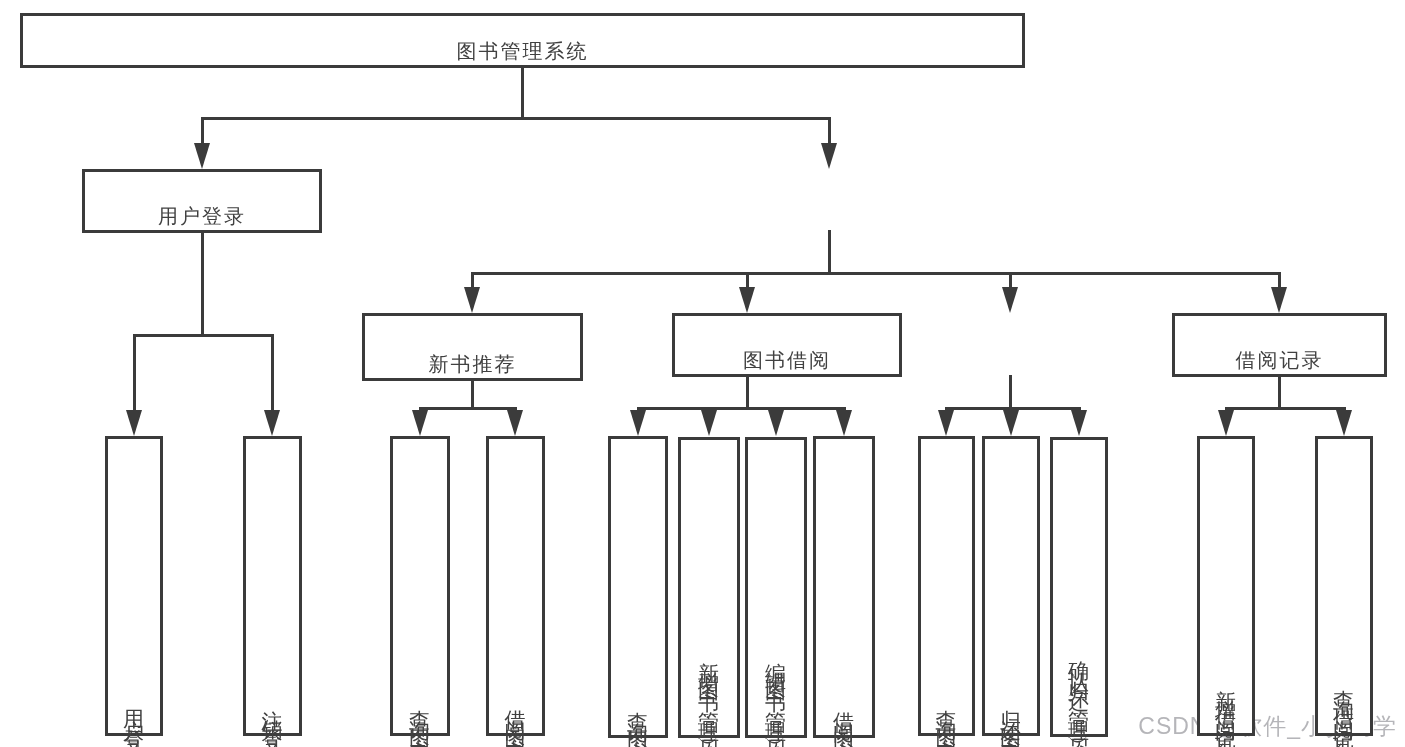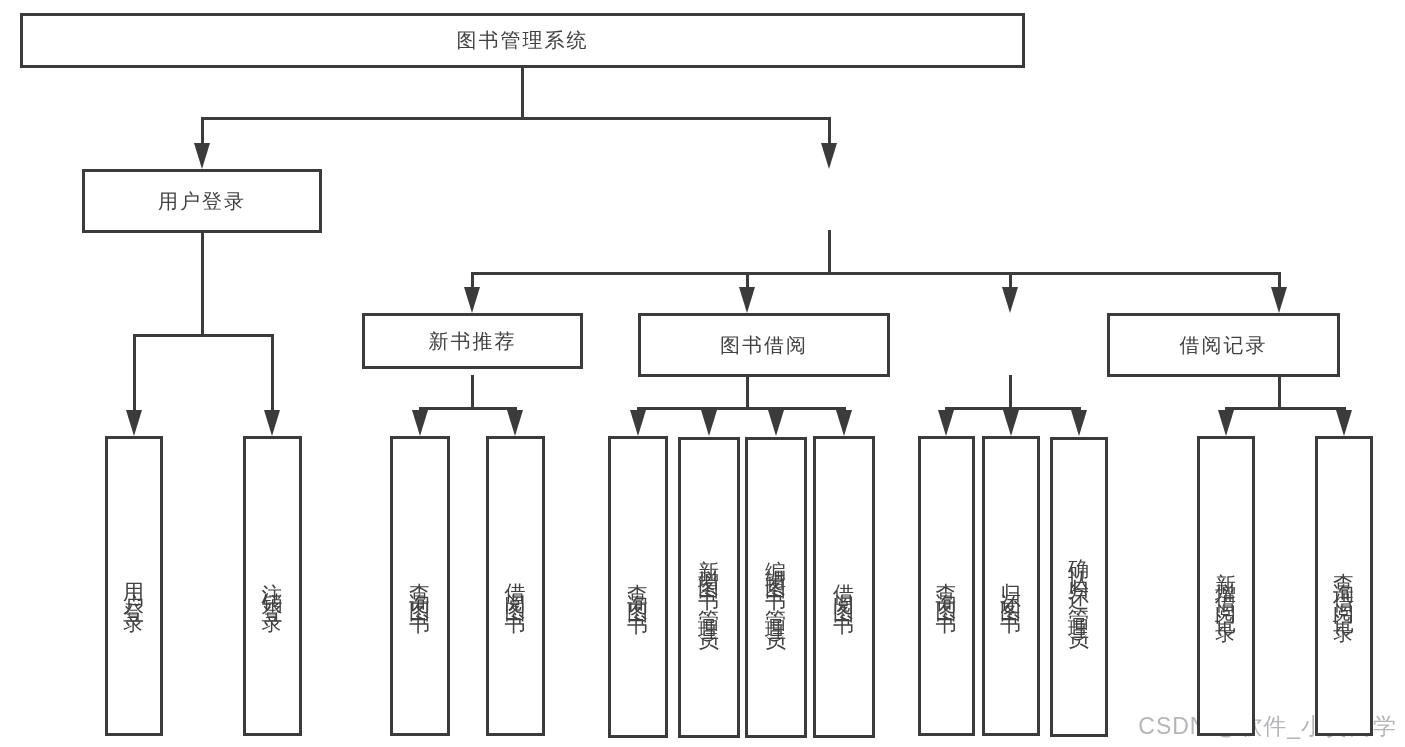--- a/index.html
+++ b/index.html
@@ -14,21 +14,21 @@
     background:var(--bg);
     overflow:hidden;
     font-family:"Liberation Sans","DejaVu Sans",sans-serif;
   }
   .node{
     position:absolute;
     box-sizing:border-box;
     border:3px solid var(--stroke);
     background:#fff;
     display:flex;
-    align-items:center;
+    align-items:flex-end;
     justify-content:center;
   }
   .node .lbl{
     color:var(--text);
     font-size:20px;
     letter-spacing:2px;
     white-space:nowrap;
     text-align:center;
   }
   .node.vertical .lbl{
@@ -113,27 +113,27 @@
     <div class="vline" style="left: 1225px; top: 407px; height: 3px;"></div>
     <div class="arrowhead" style="left: 1218px; top: 410px;"></div>
     <div class="vline" style="left: 1343px; top: 407px; height: 3px;"></div>
     <div class="arrowhead" style="left: 1336px; top: 410px;"></div>
     <div class="node" style="left: 20px; top: 13px; width: 1005px; height: 55px;">
       <span class="lbl">图书管理系统</span>
     </div>
     <div class="node" style="left: 82px; top: 169px; width: 240px; height: 64px;">
       <span class="lbl">用户登录</span>
     </div>
-    <div class="node" style="left: 362px; top: 313px; width: 221px; height: 56px;">
+    <div class="node" style="left: 362px; top: 313px; width: 221px; height: 68px;">
       <span class="lbl">新书推荐</span>
     </div>
-    <div class="node" style="left: 638px; top: 313px; width: 252px; height: 64px;">
+    <div class="node" style="left: 672px; top: 313px; width: 230px; height: 64px;">
       <span class="lbl">图书借阅</span>
     </div>
-    <div class="node" style="left: 1107px; top: 313px; width: 233px; height: 64px;">
+    <div class="node" style="left: 1172px; top: 313px; width: 215px; height: 64px;">
       <span class="lbl">借阅记录</span>
     </div>
     <div class="node vertical" style="left: 105px; top: 436px; width: 58px; height: 300px;">
       <span class="lbl">用户登录</span>
     </div>
     <div class="node vertical" style="left: 243px; top: 436px; width: 59px; height: 300px;">
       <span class="lbl">注销登录</span>
     </div>
     <div class="node vertical" style="left: 390px; top: 436px; width: 60px; height: 300px;">
       <span class="lbl">查询图书</span>

